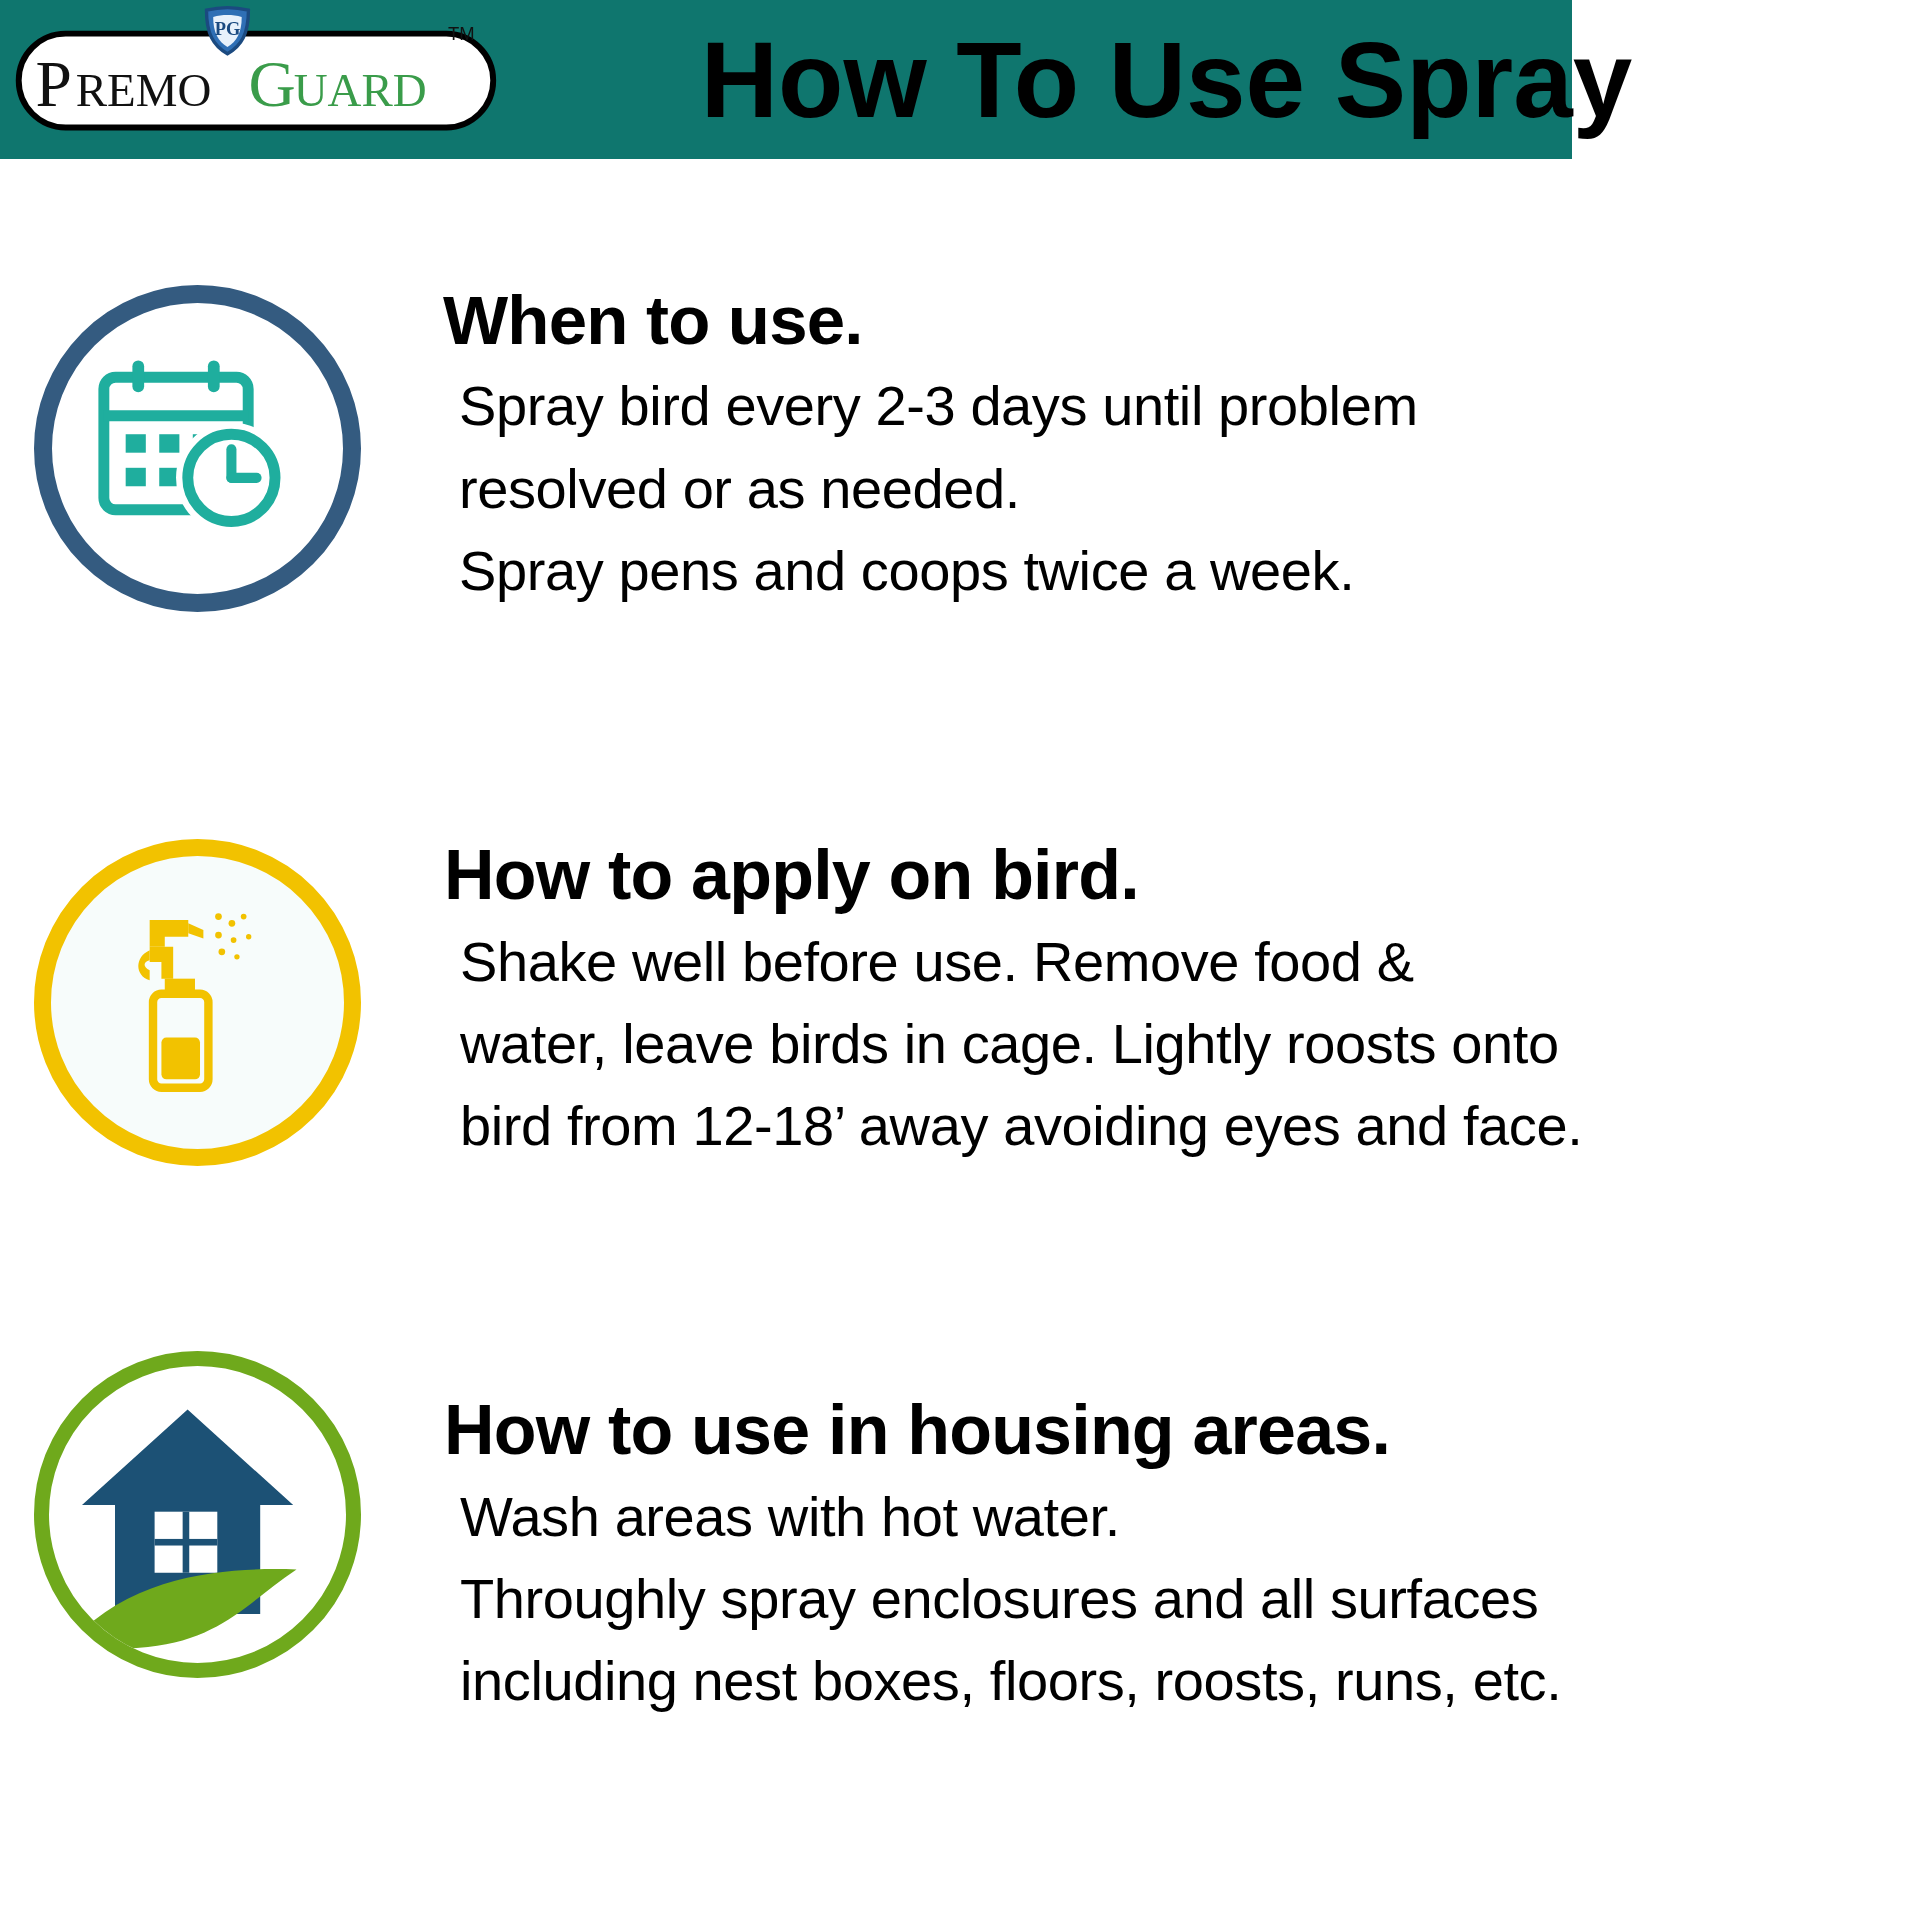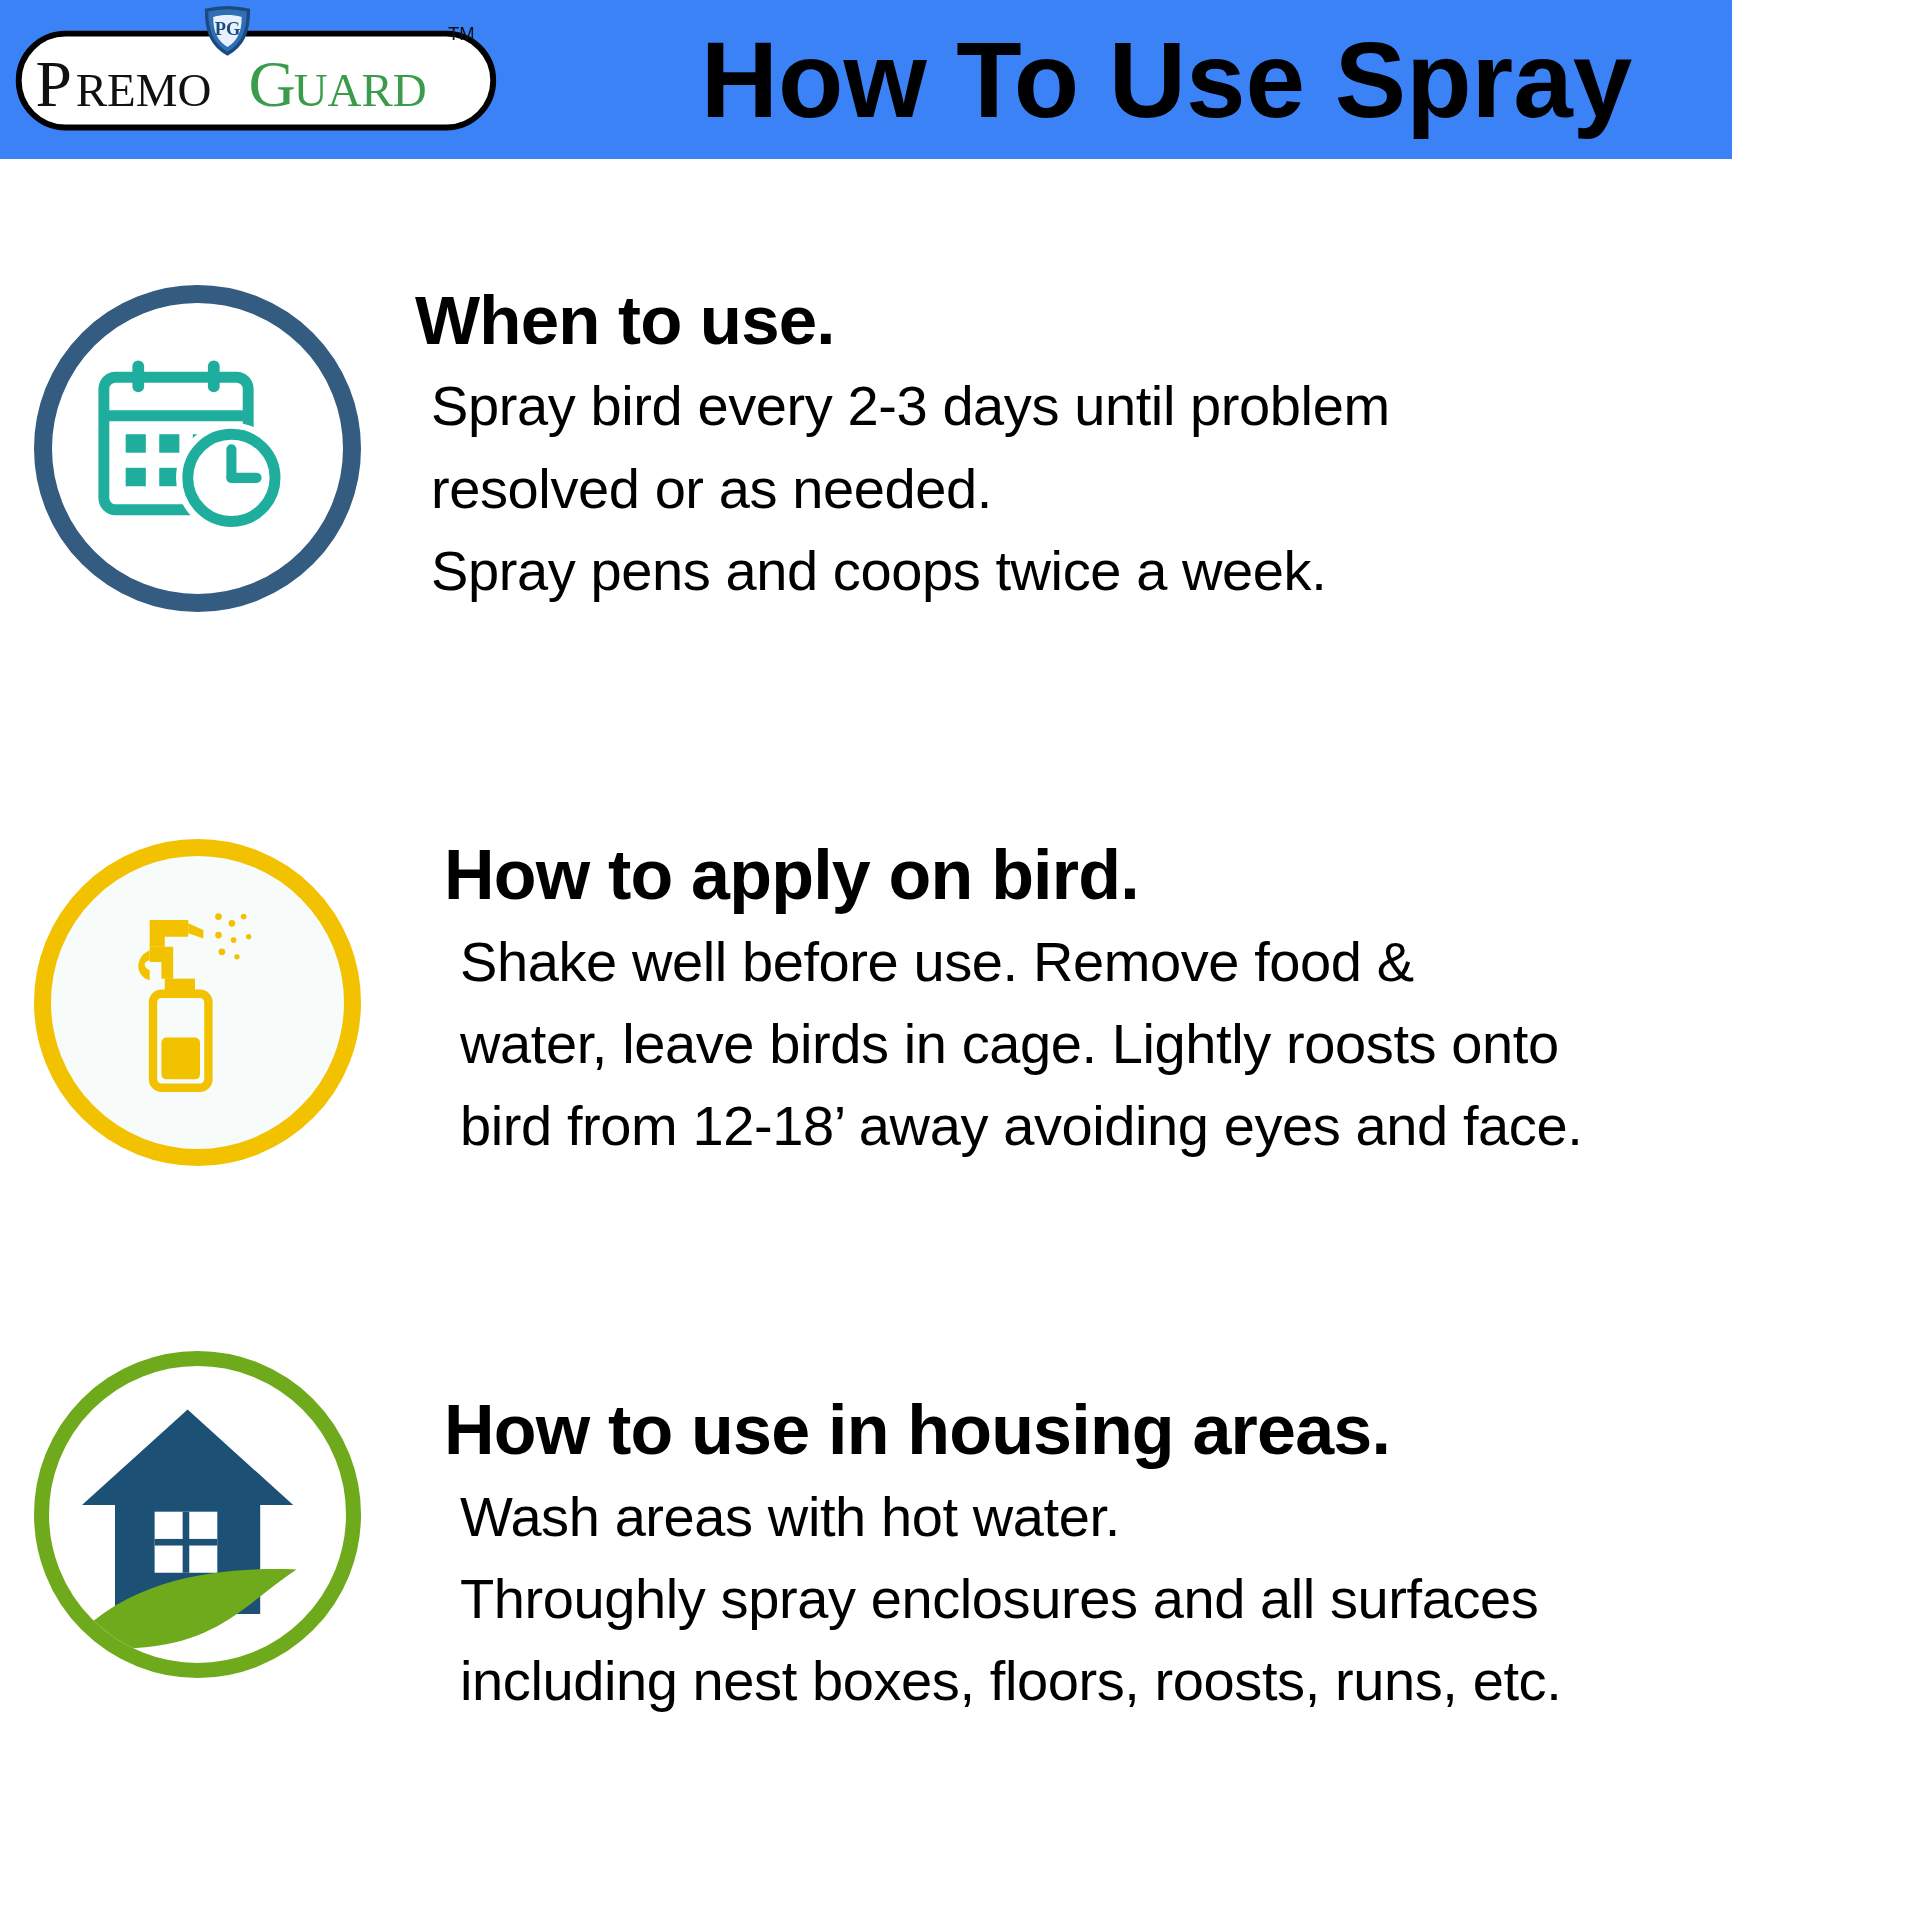--- a/index.html
+++ b/index.html
@@ -10,23 +10,23 @@
     width: 1930px;
     height: 1930px;
     background: #ffffff;
     font-family: "Liberation Sans", sans-serif;
     overflow: hidden;
   }
 
   
   .header {
     position: relative;
-    width: 1732px;
+    width: 1572px;
     height: 159px;
-    background: #3b82f6;
+    background: #0f766e;
     display: flex;
     align-items: center;
   }
   .logo-wrap {
     position: absolute;
     left: 11.7px;
     top: 5px;
     width: 503px;
     height: 147px;
   }
@@ -48,21 +48,21 @@
   }
 
   
   .section {
     position: absolute;
     left: 0;
     width: 1930px;
     display: flex;
     align-items: flex-start;
   }
-  #section-when   { top: 285px; }
+  #section-when   { top: 285px; gap: 28px; }
   #section-apply  { top: 839px; }
   #section-house  { top: 1351px; }
 
   .icon-col {
     width: 394px;
     display: flex;
     justify-content: center;
     flex: 0 0 394px;
   }
   .text-col {

